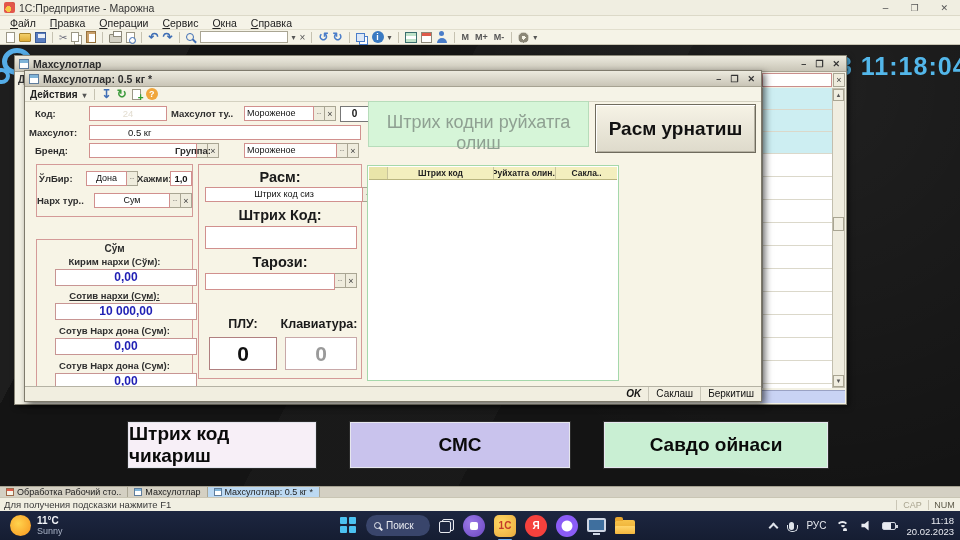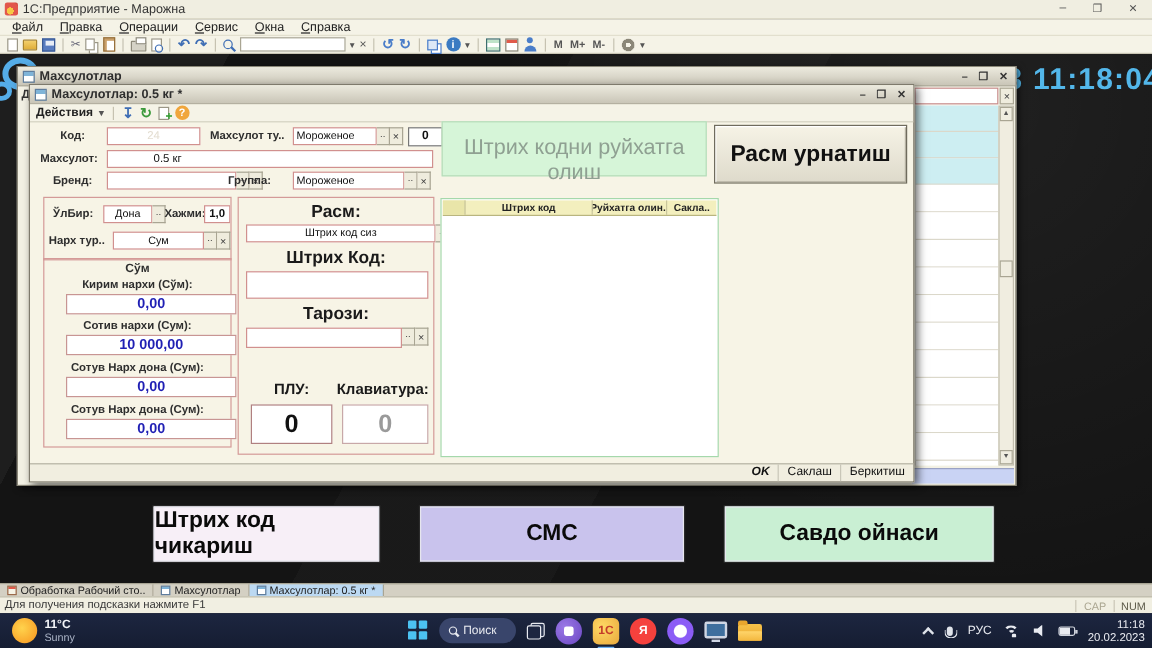--- a/index.html
+++ b/index.html
@@ -91,21 +91,21 @@
   .dlg{position:absolute;left:24px;top:70px;width:738px;height:332px;background:#f7f4e6;border:1px solid #7e7a6c;box-shadow:3px 3px 7px rgba(0,0,0,.6);z-index:3;}
   .dlg-actions{position:absolute;left:0;top:16px;width:100%;height:15px;background:#f5f3e7;border-bottom:1px solid #d4d1c0;display:flex;align-items:center;gap:5px;padding:0 5px;font-size:10px;font-weight:bold;color:#222;}
   .da{display:inline-flex;align-items:center;justify-content:center;position:relative;}
   .da-post::before{content:"↧";color:#3f6eb5;font-weight:bold;font-size:12px;}
   .da-refresh::before{content:"↻";color:#3c9a3c;font-weight:bold;font-size:12px;}
   .da-new{width:9px;height:11px;background:#fff;border:1px solid #9b9786;}
   .da-new::after{content:"+";position:absolute;right:-4px;bottom:-4px;color:#2f9e2f;font-size:10px;font-weight:bold;}
   .da-help{width:12px;height:12px;border-radius:50%;background:#f0a63c;color:#fff;font-size:9px;font-weight:bold;}
   .da-help::before{content:"?";}
 
-  .lbl{position:absolute;font-size:9.5px;font-weight:bold;color:#2e2e2e;text-align:center;line-height:15px;white-space:nowrap;}
+  .lbl{position:absolute;font-size:9.5px;font-weight:bold;color:#2e2e2e;text-align:left;line-height:15px;white-space:nowrap;}
   .inp{position:absolute;background:#fff;border:1px solid #d1908e;font-size:9.5px;color:#111;padding:0 3px;height:15px;line-height:13px;}
   .combo{position:absolute;height:15px;display:flex;}
   .combo .cval{flex:1;background:#fff;border:1px solid #d1908e;font-size:9px;color:#111;padding:0 2px;line-height:13px;overflow:hidden;white-space:nowrap;}
   .cbtn{width:11px;height:15px;flex:none;background:#efecdd;border:1px solid #a9a593;border-left:none;font-size:8px;color:#444;display:flex;align-items:center;justify-content:center;}
   .cbtn.more::before{content:"..";margin-top:-4px;}
   .cbtn.clear::before{content:"×";font-size:9px;}
   .faint{color:#e3ddd0;}
   .counter{position:absolute;background:#fff;border:1px solid #777;font-size:10px;font-weight:bold;color:#111;text-align:center;height:16px;line-height:14px;}
 
   .grp{position:absolute;border:1px solid #d49a98;}
@@ -113,21 +113,21 @@
   .sum-lbl{position:absolute;left:0;right:0;text-align:center;font-size:9.5px;font-weight:bold;color:#2e2e2e;}
   .sum-val{position:absolute;left:18px;width:142px;height:17px;background:#fff;border:1px solid #c89593;color:#1f1fb4;font-size:12px;font-weight:bold;text-align:center;line-height:15px;}
 
   .mid-lbl{position:absolute;left:0;right:0;text-align:center;font-size:14.5px;font-weight:bold;color:#1a1a1a;}
   .plu-lbl{position:absolute;font-size:12.5px;font-weight:bold;color:#1a1a1a;text-align:center;}
   .plu-box{position:absolute;background:#fff;border:1px solid #b08080;font-size:21px;font-weight:bold;text-align:center;height:33px;line-height:31px;}
 
   .regbtn{position:absolute;left:343px;top:30px;width:221px;height:46px;background:#d6f5d8;border:1px solid #b7dcba;color:#8fa092;font-size:18px;text-align:center;line-height:21px;padding-top:10px;}
   .imgbtn{position:absolute;left:570px;top:33px;width:161px;height:49px;background:linear-gradient(#f6f3e6,#dedacb);border:1px solid #6f6b5d;box-shadow:inset 1px 1px 0 #fff,inset -1px -1px 0 #b5b1a2;color:#111;font-size:19px;font-weight:bold;display:flex;align-items:center;justify-content:center;}
 
-  .dtable{position:absolute;left:342px;top:94px;width:232px;height:216px;border:1px solid #a5d8ab;background:#fff;padding:1px;text-align:right;}
+  .dtable{position:absolute;left:342px;top:94px;width:252px;height:216px;border:1px solid #a5d8ab;background:#fff;padding:1px;text-align:right;}
   .dthead{display:flex;height:13px;background:#f3efbe;border-bottom:1px solid #b9b57f;}
   .dth{font-size:8.5px;font-weight:bold;color:#222;border-right:1px solid #c9c59c;display:flex;align-items:center;justify-content:center;overflow:hidden;white-space:nowrap;}
   .dth0{width:19px;background:#e9e5a9;}
   .dth1{width:106px;}
   .dth2{width:62px;}
   .dth3{flex:1;border-right:none;}
   .dtbody{height:199px;background:#fff;}
 
   .dlg-footer{position:absolute;left:0;bottom:0;width:100%;height:15px;background:#f1eee0;border-top:1px solid #b5b2a4;display:flex;align-items:center;justify-content:flex-end;font-size:10px;color:#111;}
   .fbtn{padding:0 7px;border-left:1px solid #c9c6b8;line-height:14px;}
@@ -297,25 +297,25 @@
       <div class="lbl" style="left:100px;top:6px;width:32px;">Хажми:</div>
       <div class="inp" style="left:133px;top:6px;width:22px;text-align:center;font-weight:bold;">1,0</div>
       <div class="lbl" style="left:0px;top:28px;width:54px;">Нарх тур..</div>
       <div class="combo" style="left:57px;top:28px;width:98px;">
         <span class="cval" style="text-align:center;">Сум</span>
         <span class="cbtn more"></span>
         <span class="cbtn clear"></span>
       </div>
     </div>
 
-    <div class="grp" style="left:11px;top:144px;width:157px;height:158px;">
+    <div class="grp" style="left:11px;top:168px;width:157px;height:158px;">
       <div class="grp-title" style="top:3px;">Сўм</div>
       <div class="sum-lbl" style="top:16px;">Кирим нархи (Сўм):</div>
       <div class="sum-val" style="top:29px;">0,00</div>
-      <div class="sum-lbl" style="top:50px;">Сотив нархи (Сум):</div>
+      <div class="sum-lbl" style="top:50px;text-decoration:underline;">Сотив нархи (Сум):</div>
       <div class="sum-val" style="top:63px;">10 000,00</div>
       <div class="sum-lbl" style="top:85px;">Сотув Нарх дона (Сум):</div>
       <div class="sum-val" style="top:98px;">0,00</div>
       <div class="sum-lbl" style="top:120px;">Сотув Нарх дона (Сум):</div>
       <div class="sum-val" style="top:133px;">0,00</div>
     </div>
 
     <div class="grp" style="left:173px;top:93px;width:164px;height:215px;">
       <div class="mid-lbl" style="top:4px;">Расм:</div>
       <div class="combo" style="left:6px;top:22px;width:180px;">

